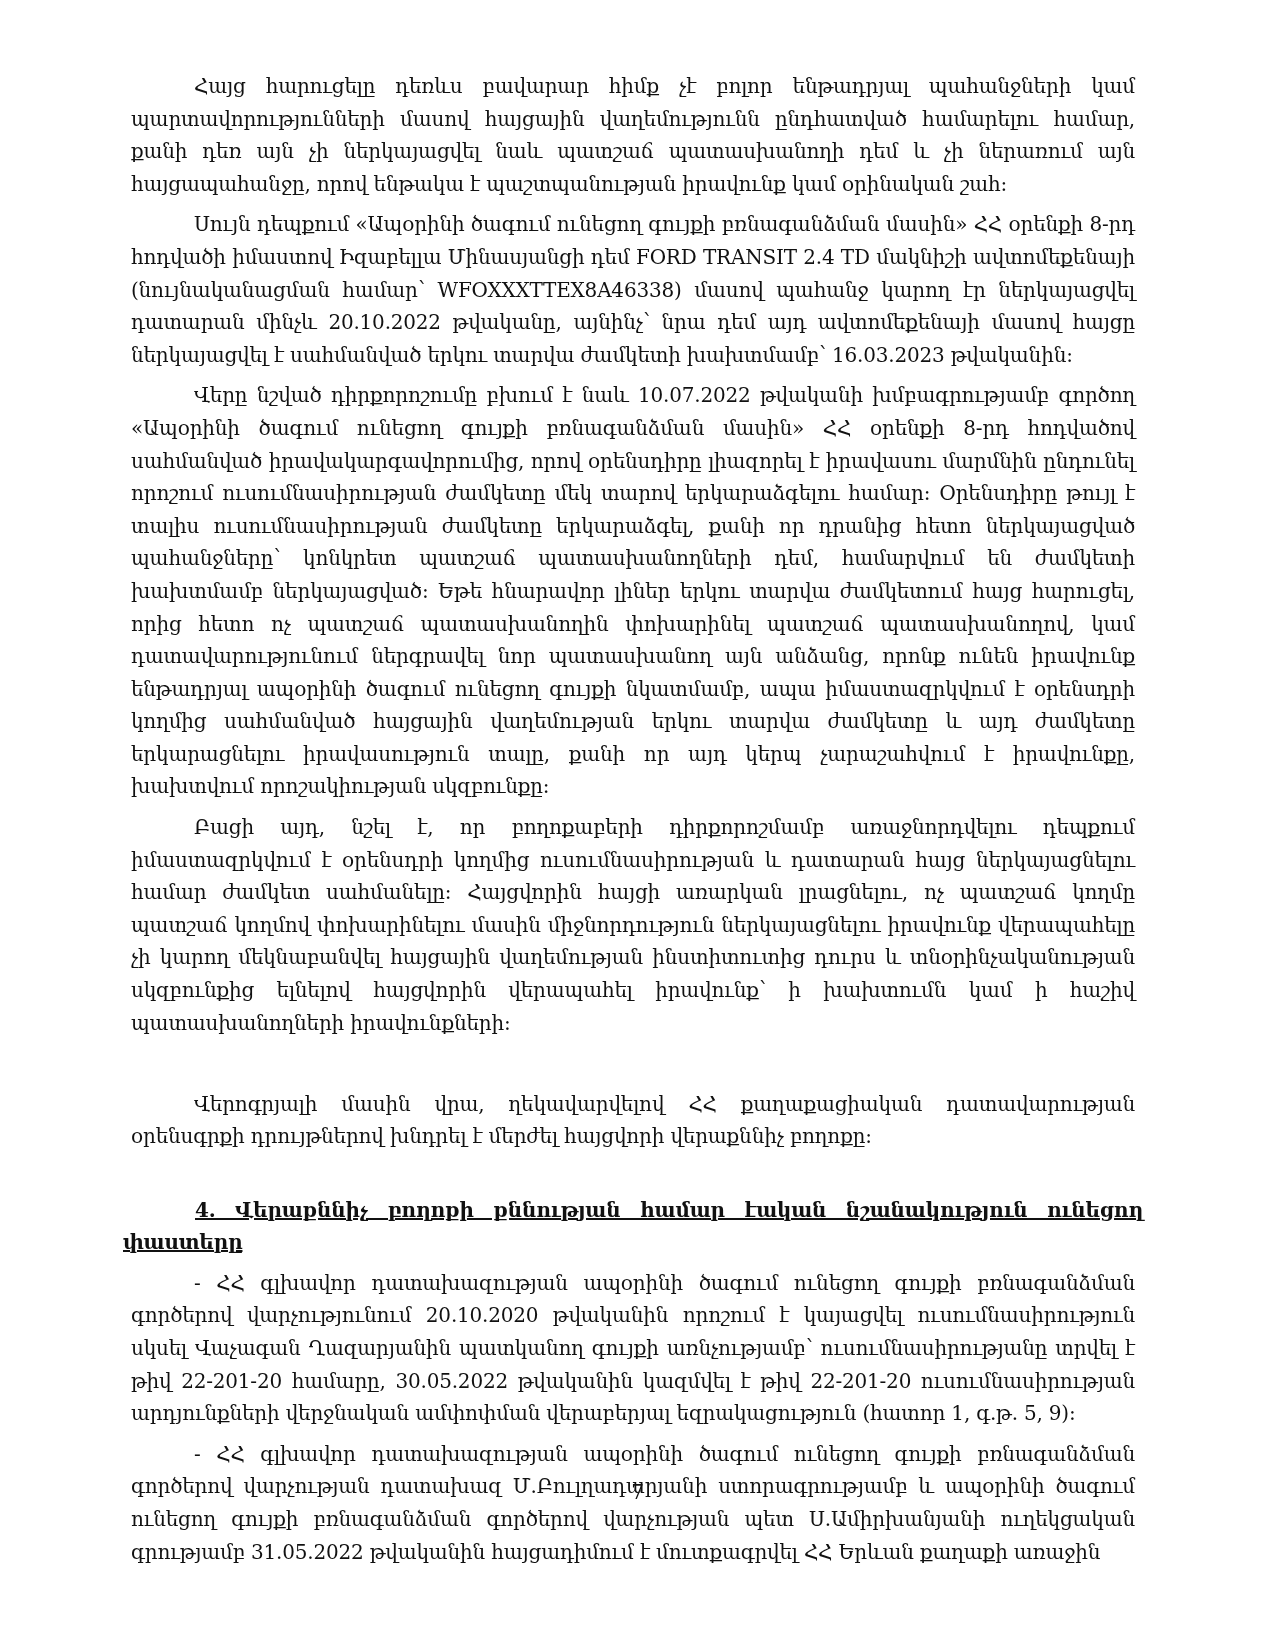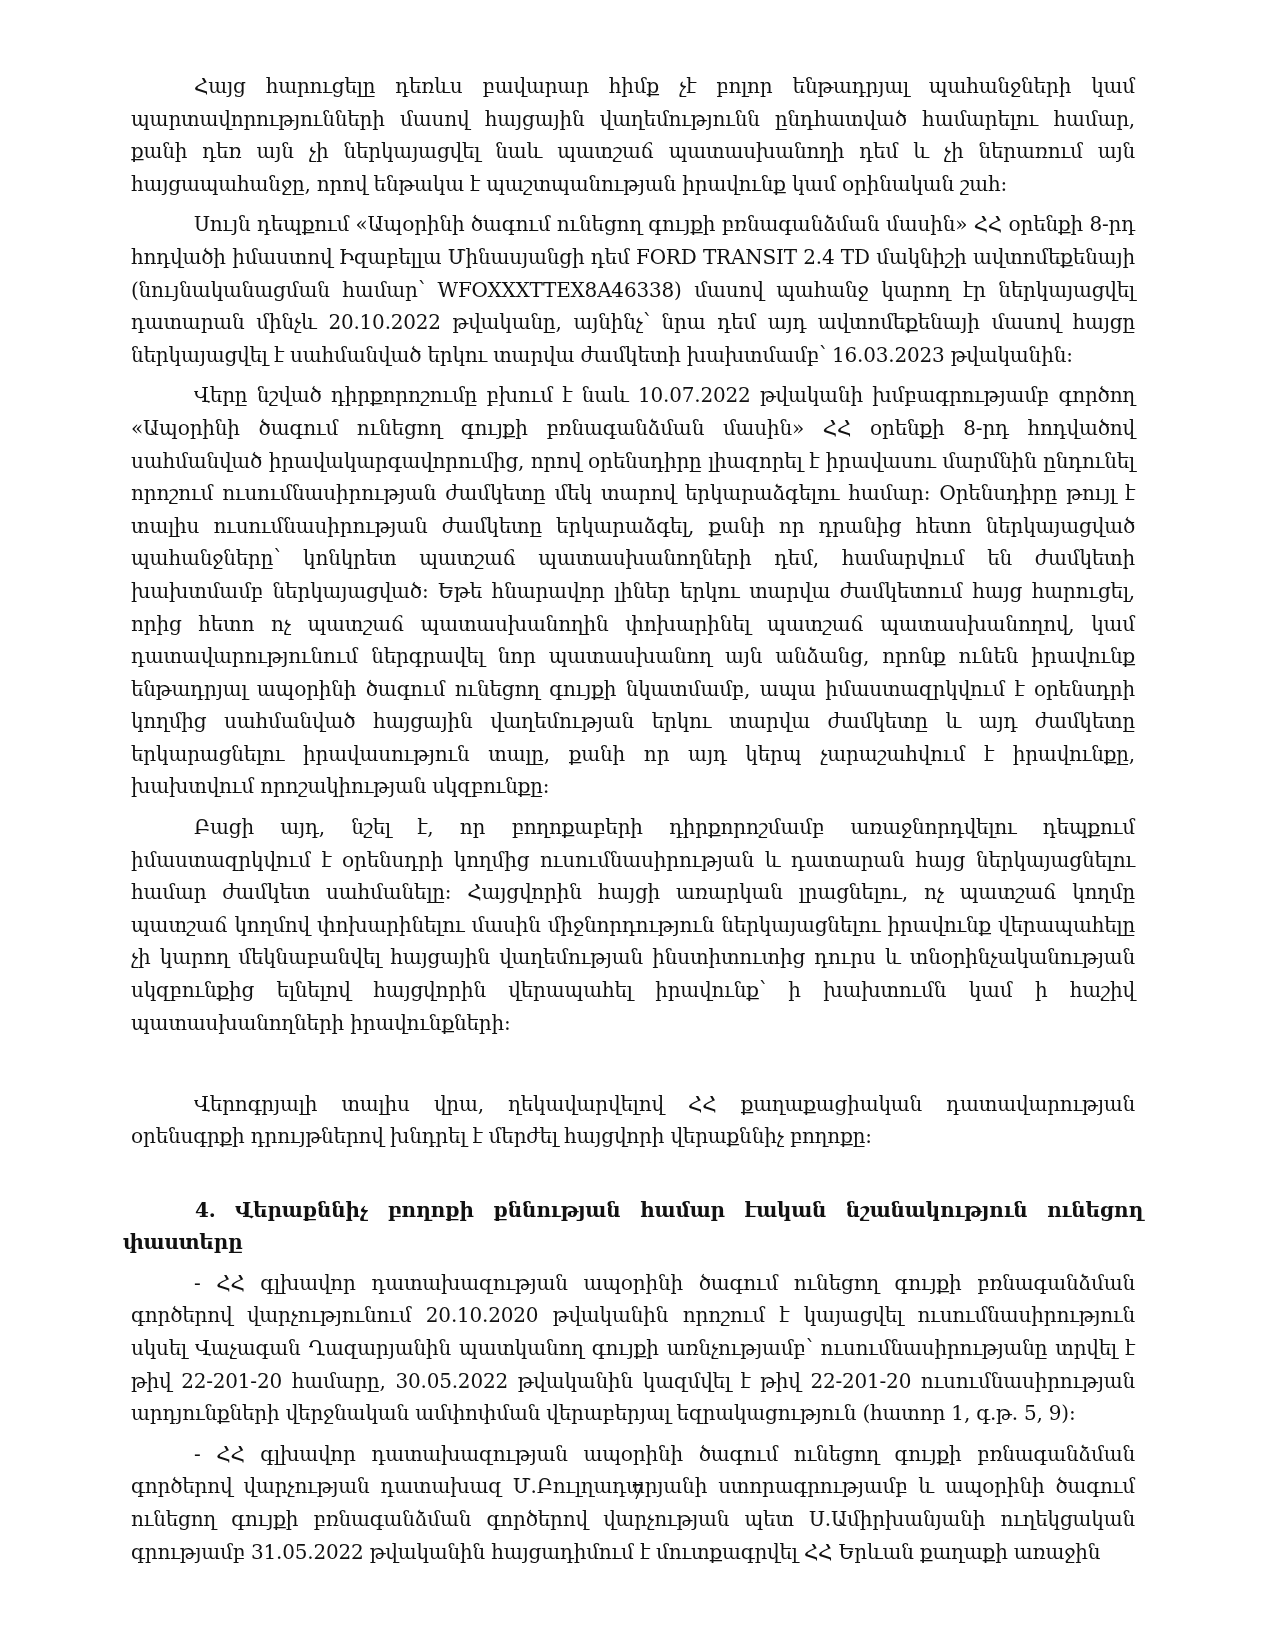--- a/index.html
+++ b/index.html
@@ -30,20 +30,21 @@
       letter-spacing: -0.2px;
     }
     .gap {
       height: 32.6px;
     }
     .heading {
       margin: 0;
       font-size: 20px;
       line-height: 32.6px;
       font-weight: bold;
+      text-decoration: underline;
       text-align: justify;
       text-indent: 72px;
       letter-spacing: -0.2px;
     }
     .page-number {
       position: absolute;
       left: 0;
       width: 1275px;
       top: 1478px;
       text-align: center;
@@ -53,20 +54,20 @@
   </style>
 </head>
 <body>
 
 <div class="page">
   <p class="para">Հայց հարուցելը դեռևս բավարար հիմք չէ բոլոր ենթադրյալ պահանջների կամ պարտավորությունների մասով հայցային վաղեմությունն ընդհատված համարելու համար, քանի դեռ այն չի ներկայացվել նաև պատշաճ պատասխանողի դեմ և չի ներառում այն հայցապահանջը, որով ենթակա է պաշտպանության իրավունք կամ օրինական շահ:</p>
   <p class="para">Սույն դեպքում «Ապօրինի ծագում ունեցող գույքի բռնագանձման մասին» ՀՀ օրենքի 8-րդ հոդվածի իմաստով Իզաբելլա Մինասյանցի դեմ FORD TRANSIT 2.4 TD մակնիշի ավտոմեքենայի (նույնականացման համար՝ WFOXXXTTEX8A46338) մասով պահանջ կարող էր ներկայացվել դատարան մինչև 20.10.2022 թվականը, այնինչ՝ նրա դեմ այդ ավտոմեքենայի մասով հայցը ներկայացվել է սահմանված երկու տարվա ժամկետի խախտմամբ՝ 16.03.2023 թվականին:</p>
   <p class="para">Վերը նշված դիրքորոշումը բխում է նաև 10.07.2022 թվականի խմբագրությամբ գործող «Ապօրինի ծագում ունեցող գույքի բռնագանձման մասին» ՀՀ օրենքի 8-րդ հոդվածով սահմանված իրավակարգավորումից, որով օրենսդիրը լիազորել է իրավասու մարմնին ընդունել որոշում ուսումնասիրության ժամկետը մեկ տարով երկարաձգելու համար: Օրենսդիրը թույլ է տալիս ուսումնասիրության ժամկետը երկարաձգել, քանի որ դրանից հետո ներկայացված պահանջները՝ կոնկրետ պատշաճ պատասխանողների դեմ, համարվում են ժամկետի խախտմամբ ներկայացված: Եթե հնարավոր լիներ երկու տարվա ժամկետում հայց հարուցել, որից հետո ոչ պատշաճ պատասխանողին փոխարինել պատշաճ պատասխանողով, կամ դատավարությունում ներգրավել նոր պատասխանող այն անձանց, որոնք ունեն իրավունք ենթադրյալ ապօրինի ծագում ունեցող գույքի նկատմամբ, ապա իմաստազրկվում է օրենսդրի կողմից սահմանված հայցային վաղեմության երկու տարվա ժամկետը և այդ ժամկետը երկարացնելու իրավասություն տալը, քանի որ այդ կերպ չարաշահվում է իրավունքը, խախտվում որոշակիության սկզբունքը:</p>
   <p class="para">Բացի այդ, նշել է, որ բողոքաբերի դիրքորոշմամբ առաջնորդվելու դեպքում իմաստազրկվում է օրենսդրի կողմից ուսումնասիրության և դատարան հայց ներկայացնելու համար ժամկետ սահմանելը: Հայցվորին հայցի առարկան լրացնելու, ոչ պատշաճ կողմը պատշաճ կողմով փոխարինելու մասին միջնորդություն ներկայացնելու իրավունք վերապահելը չի կարող մեկնաբանվել հայցային վաղեմության ինստիտուտից դուրս և տնօրինչականության սկզբունքից ելնելով հայցվորին վերապահել իրավունք՝ ի խախտումն կամ ի հաշիվ պատասխանողների իրավունքների:</p>
   <div class="gap"></div>
-  <p class="para">Վերոգրյալի տալիս վրա, ղեկավարվելով ՀՀ քաղաքացիական դատավարության օրենսգրքի դրույթներով խնդրել է մերժել հայցվորի վերաքննիչ բողոքը:</p>
+  <p class="para">Վերոգրյալի մասին վրա, ղեկավարվելով ՀՀ քաղաքացիական դատավարության օրենսգրքի դրույթներով խնդրել է մերժել հայցվորի վերաքննիչ բողոքը:</p>
   <div class="gap"></div>
   <p class="heading">4. Վերաքննիչ բողոքի քննության համար էական նշանակություն ունեցող փաստերը</p>
   <p class="para">- ՀՀ գլխավոր դատախազության ապօրինի ծագում ունեցող գույքի բռնագանձման գործերով վարչությունում 20.10.2020 թվականին որոշում է կայացվել ուսումնասիրություն սկսել Վաչագան Ղազարյանին պատկանող գույքի առնչությամբ՝ ուսումնասիրությանը տրվել է թիվ 22-201-20 համարը, 30.05.2022 թվականին կազմվել է թիվ 22-201-20 ուսումնասիրության արդյունքների վերջնական ամփոփման վերաբերյալ եզրակացություն (հատոր 1, գ.թ. 5, 9):</p>
   <p class="para">- ՀՀ գլխավոր դատախազության ապօրինի ծագում ունեցող գույքի բռնագանձման գործերով վարչության դատախազ Մ.Բուլղադարյանի ստորագրությամբ և ապօրինի ծագում ունեցող գույքի բռնագանձման գործերով վարչության պետ Ս.Ամիրխանյանի ուղեկցական գրությամբ 31.05.2022 թվականին հայցադիմում է մուտքագրվել ՀՀ Երևան քաղաքի առաջին</p>
 </div>
 
 <div class="page-number">7</div>
 
 </body></html>

